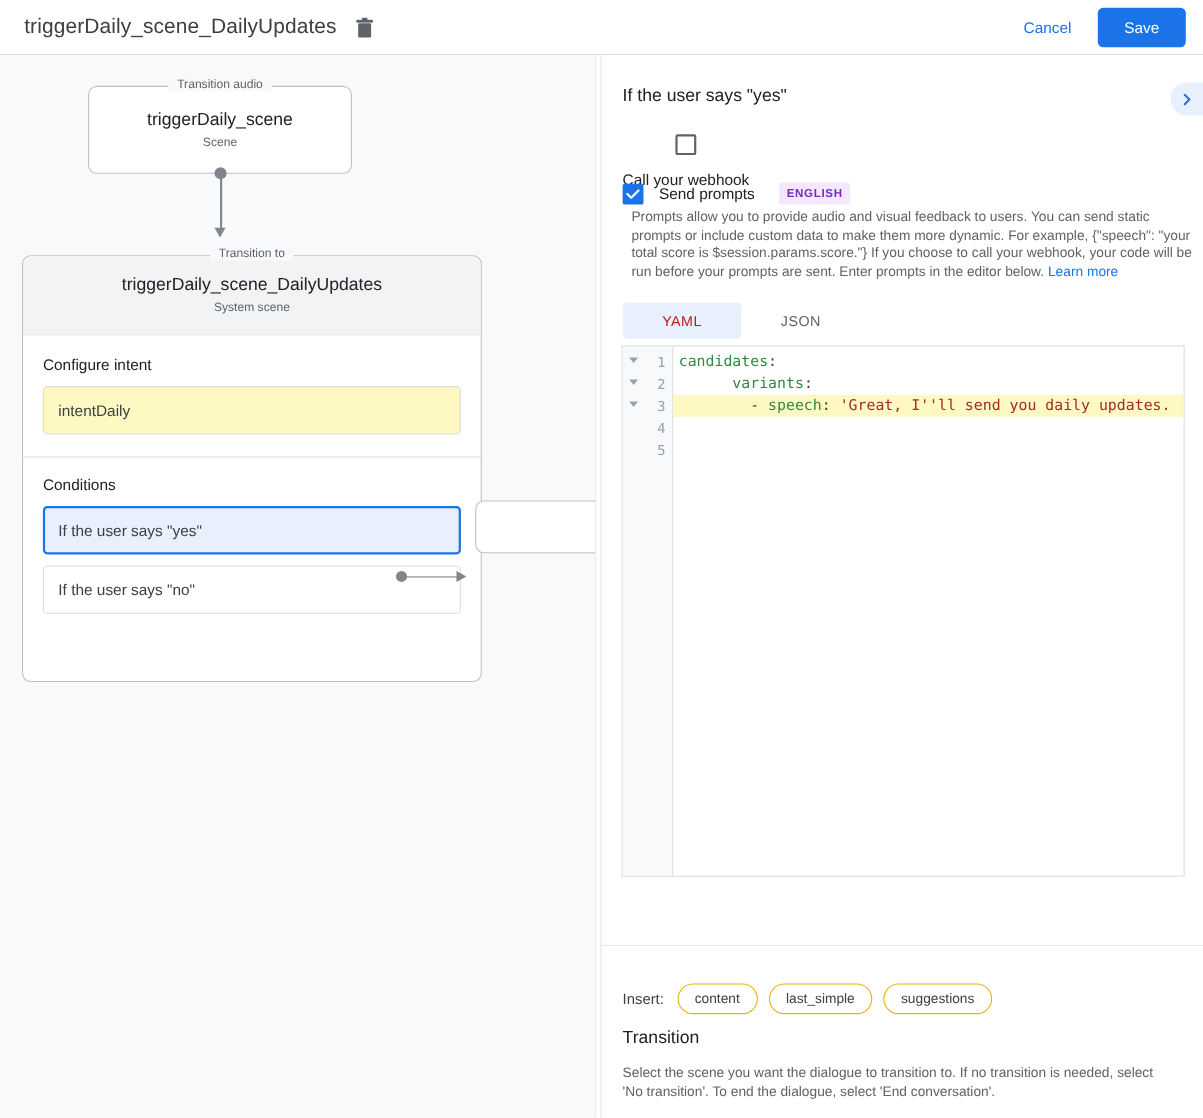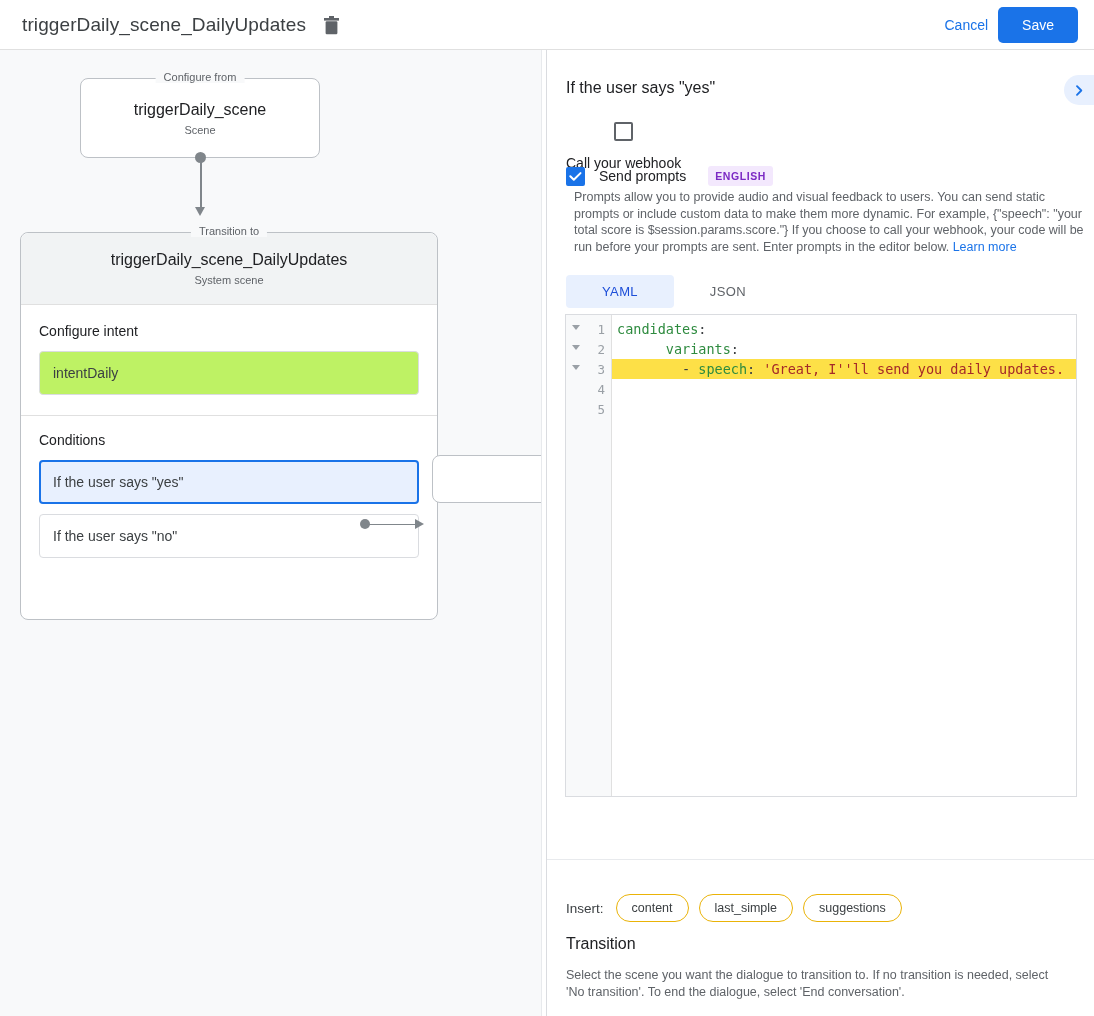--- a/index.html
+++ b/index.html
@@ -26,21 +26,21 @@
     font-size: 19px; color: #3c4043; letter-spacing: .1px; white-space: nowrap;
   }
   #trash-btn {
     width: 22px; height: 22px; display: flex; align-items: center; justify-content: center;
     cursor: pointer; background: none; border: none; padding: 0;
   }
   #trash-btn svg { display: block; }
 
   #topbar-actions {
     position: absolute; right: 16px; top: 0; height: 50px;
-    display: flex; align-items: center; gap: 0;
+    display: flex; align-items: center; gap: 14px;
   }
   #cancel-btn {
     font-size: 14px; color: #1a73e8; font-weight: 500;
     background: none; border: none; cursor: pointer;
     padding: 8px 10px; border-radius: 4px; font-family: inherit;
   }
   #save-btn {
     font-size: 14px; color: #ffffff; font-weight: 500;
     background: #1a73e8; border: none; cursor: pointer;
     padding: 0 24px; height: 36px; border-radius: 5px; font-family: inherit;
@@ -105,21 +105,21 @@
     display: flex; flex-direction: column; align-items: center; justify-content: center;
   }
   #section-intent {
     padding: 18px 18px 20px 18px;
     border-bottom: 1px solid #e0e0e0;
   }
   #section-conditions { padding: 16px 18px 20px 18px; }
   .sec-label { font-size: 14px; color: #202124; margin-bottom: 12px; }
   .field-box {
     height: 44px; border: 1px solid #dadce0; border-radius: 4px;
-    background: #bef264; display: flex; align-items: center; padding: 0 13px;
+    background: #fef9c3; display: flex; align-items: center; padding: 0 13px;
     font-size: 14px; color: #3c4043;
   }
   .cond-box {
     height: 44px; border: 1px solid #dadce0; border-radius: 4px;
     background: #ffffff; display: flex; align-items: center; padding: 0 13px;
     font-size: 14px; color: #3c4043; margin-bottom: 10px; cursor: pointer;
   }
   .cond-box.selected {
     background: #e8f0fe; border: 2px solid #1a73e8;
     padding: 0 12px;
@@ -193,21 +193,21 @@
   
   #tabs {
     position: absolute; left: 19px; top: 225px; display: flex;
   }
   .tab {
     width: 108px; height: 33px;
     display: flex; align-items: center; justify-content: center;
     font-size: 13px; color: #5f6368; cursor: pointer; font-weight: 500;
     letter-spacing: .4px;
   }
-  .tab.active { background: #e8f0fe; color: #1d4ed8; border-radius: 4px; }
+  .tab.active { background: #e8f0fe; color: #b91c1c; border-radius: 4px; }
 
   
   #editor {
     position: absolute; left: 18px; top: 264px; width: 512px; height: 483px;
     border: 1px solid #dadce0; background: #ffffff; display: flex; overflow: hidden;
   }
   #gutter {
     width: 46px; background: #f8f9fa; border-right: 1px solid #e0e0e0;
     flex: 0 0 auto; padding-top: 4px;
   }
@@ -223,21 +223,21 @@
     border-top: 5px solid #9aa0a6;
   }
   #code {
     flex: 1 1 auto; padding-top: 4px; overflow: hidden; position: relative;
   }
   .code-row {
     height: 20px; line-height: 20px; white-space: pre;
     font-family: "DejaVu Sans Mono", monospace; font-size: 13.5px;
     padding-left: 5px;
   }
-  .code-row.hl { background: #fde047; }
+  .code-row.hl { background: #fef9c3; }
   .tk-key { color: #2e8b3f; }
   .tk-punc { color: #3c4043; }
   .tk-str { color: #a52929; }
 
   
   #insert-row {
     position: absolute; left: 19px; top: 812px;
     display: flex; align-items: center; gap: 10px; margin-top: 32px;
   }
   #insert-label { font-size: 13.5px; color: #3c4043; margin-right: 2px; }
@@ -279,21 +279,21 @@
   </div>
   <div id="topbar-actions">
     <button id="cancel-btn">Cancel</button>
     <button id="save-btn">Save</button>
   </div>
 </div>
 
 <div id="canvas">
 
   <div id="node-from" class="node">
-    <span class="node-legend">Configure from</span>
+    <span class="node-legend">Transition audio</span>
     <span class="node-name">triggerDaily_scene</span>
     <span class="node-sub">Scene</span>
   </div>
 
   <div id="conn-dot"></div>
   <div id="conn-line"></div>
   <div id="conn-arrow"></div>
 
   <div id="node-to">
     <span class="node-legend" style="top:-8px;left:50%;">Transition to</span>

